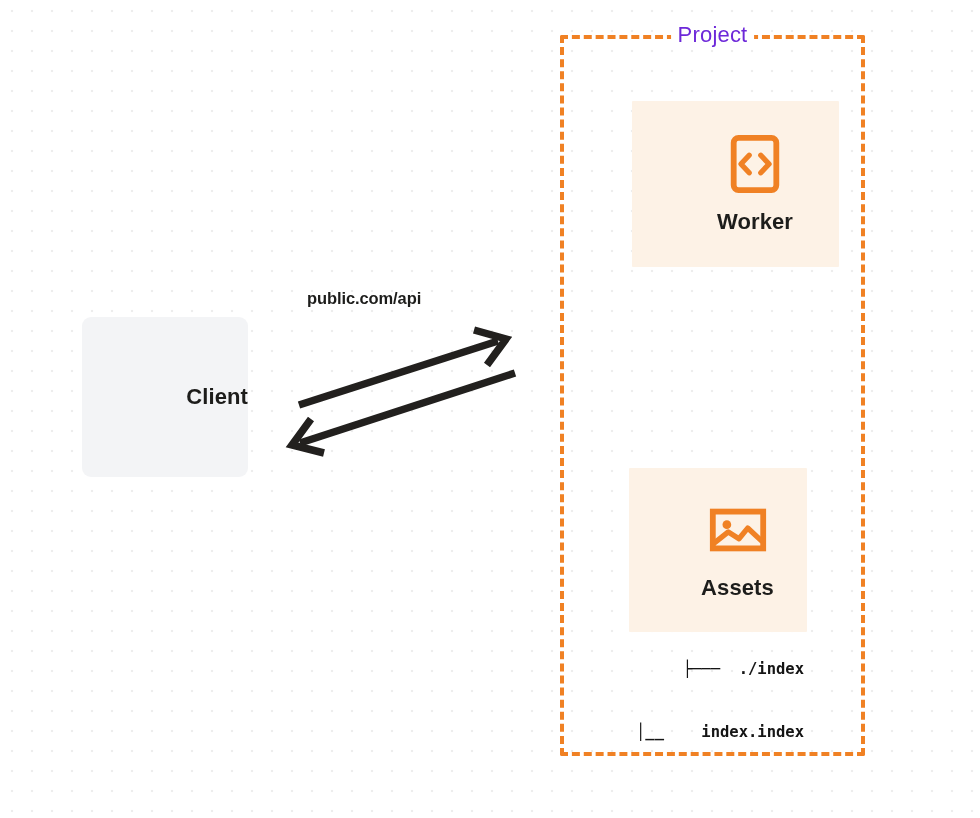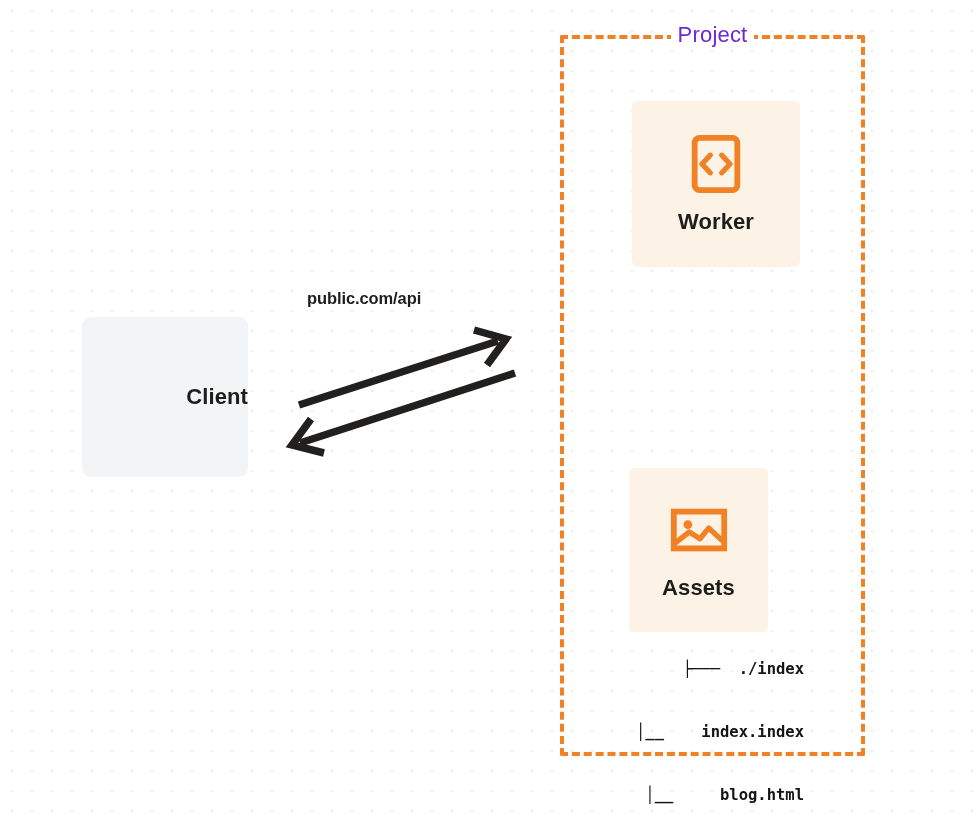--- a/index.html
+++ b/index.html
@@ -84,25 +84,26 @@
     font-weight: normal;
     color: #6d28d9;
     white-space: nowrap;
     letter-spacing: 0.2px;
   }
 
   
   .service-card {
     position: absolute;
     background: #fdf2e6;
-    border-radius: 6px;
+    border-radius: 1px;
     display: flex;
     flex-direction: column;
     align-items: center;
     justify-content: center;
+    padding-left: 39px;
   }
   .card-worker {
     left: 632px;
     top: 101px;
     width: 168px;
     height: 166px;
   }
   .card-assets {
     left: 629px;
     top: 448px;
@@ -181,17 +182,16 @@
       <rect x="6" y="13" width="52" height="38" fill="none" stroke="#f08124" stroke-width="6"></rect>
       <circle cx="20.5" cy="26.5" r="4.5" fill="#f08124"></circle>
       <polyline points="8,45 22,34 33,41 42,30 56,43" fill="none" stroke="#f08124" stroke-width="5.5" stroke-linecap="round" stroke-linejoin="round"></polyline>
     </svg>
     <span class="card-label">Assets</span>
   </div>
 
   <div class="file-tree">
     <span class="tree-row">├───  ./index</span>
     <span class="tree-row">│__    index.index</span>
-    <span class="tree-row">│__     blog.html</span>
     
   </div>
 
 </div>
 
 </body></html>

